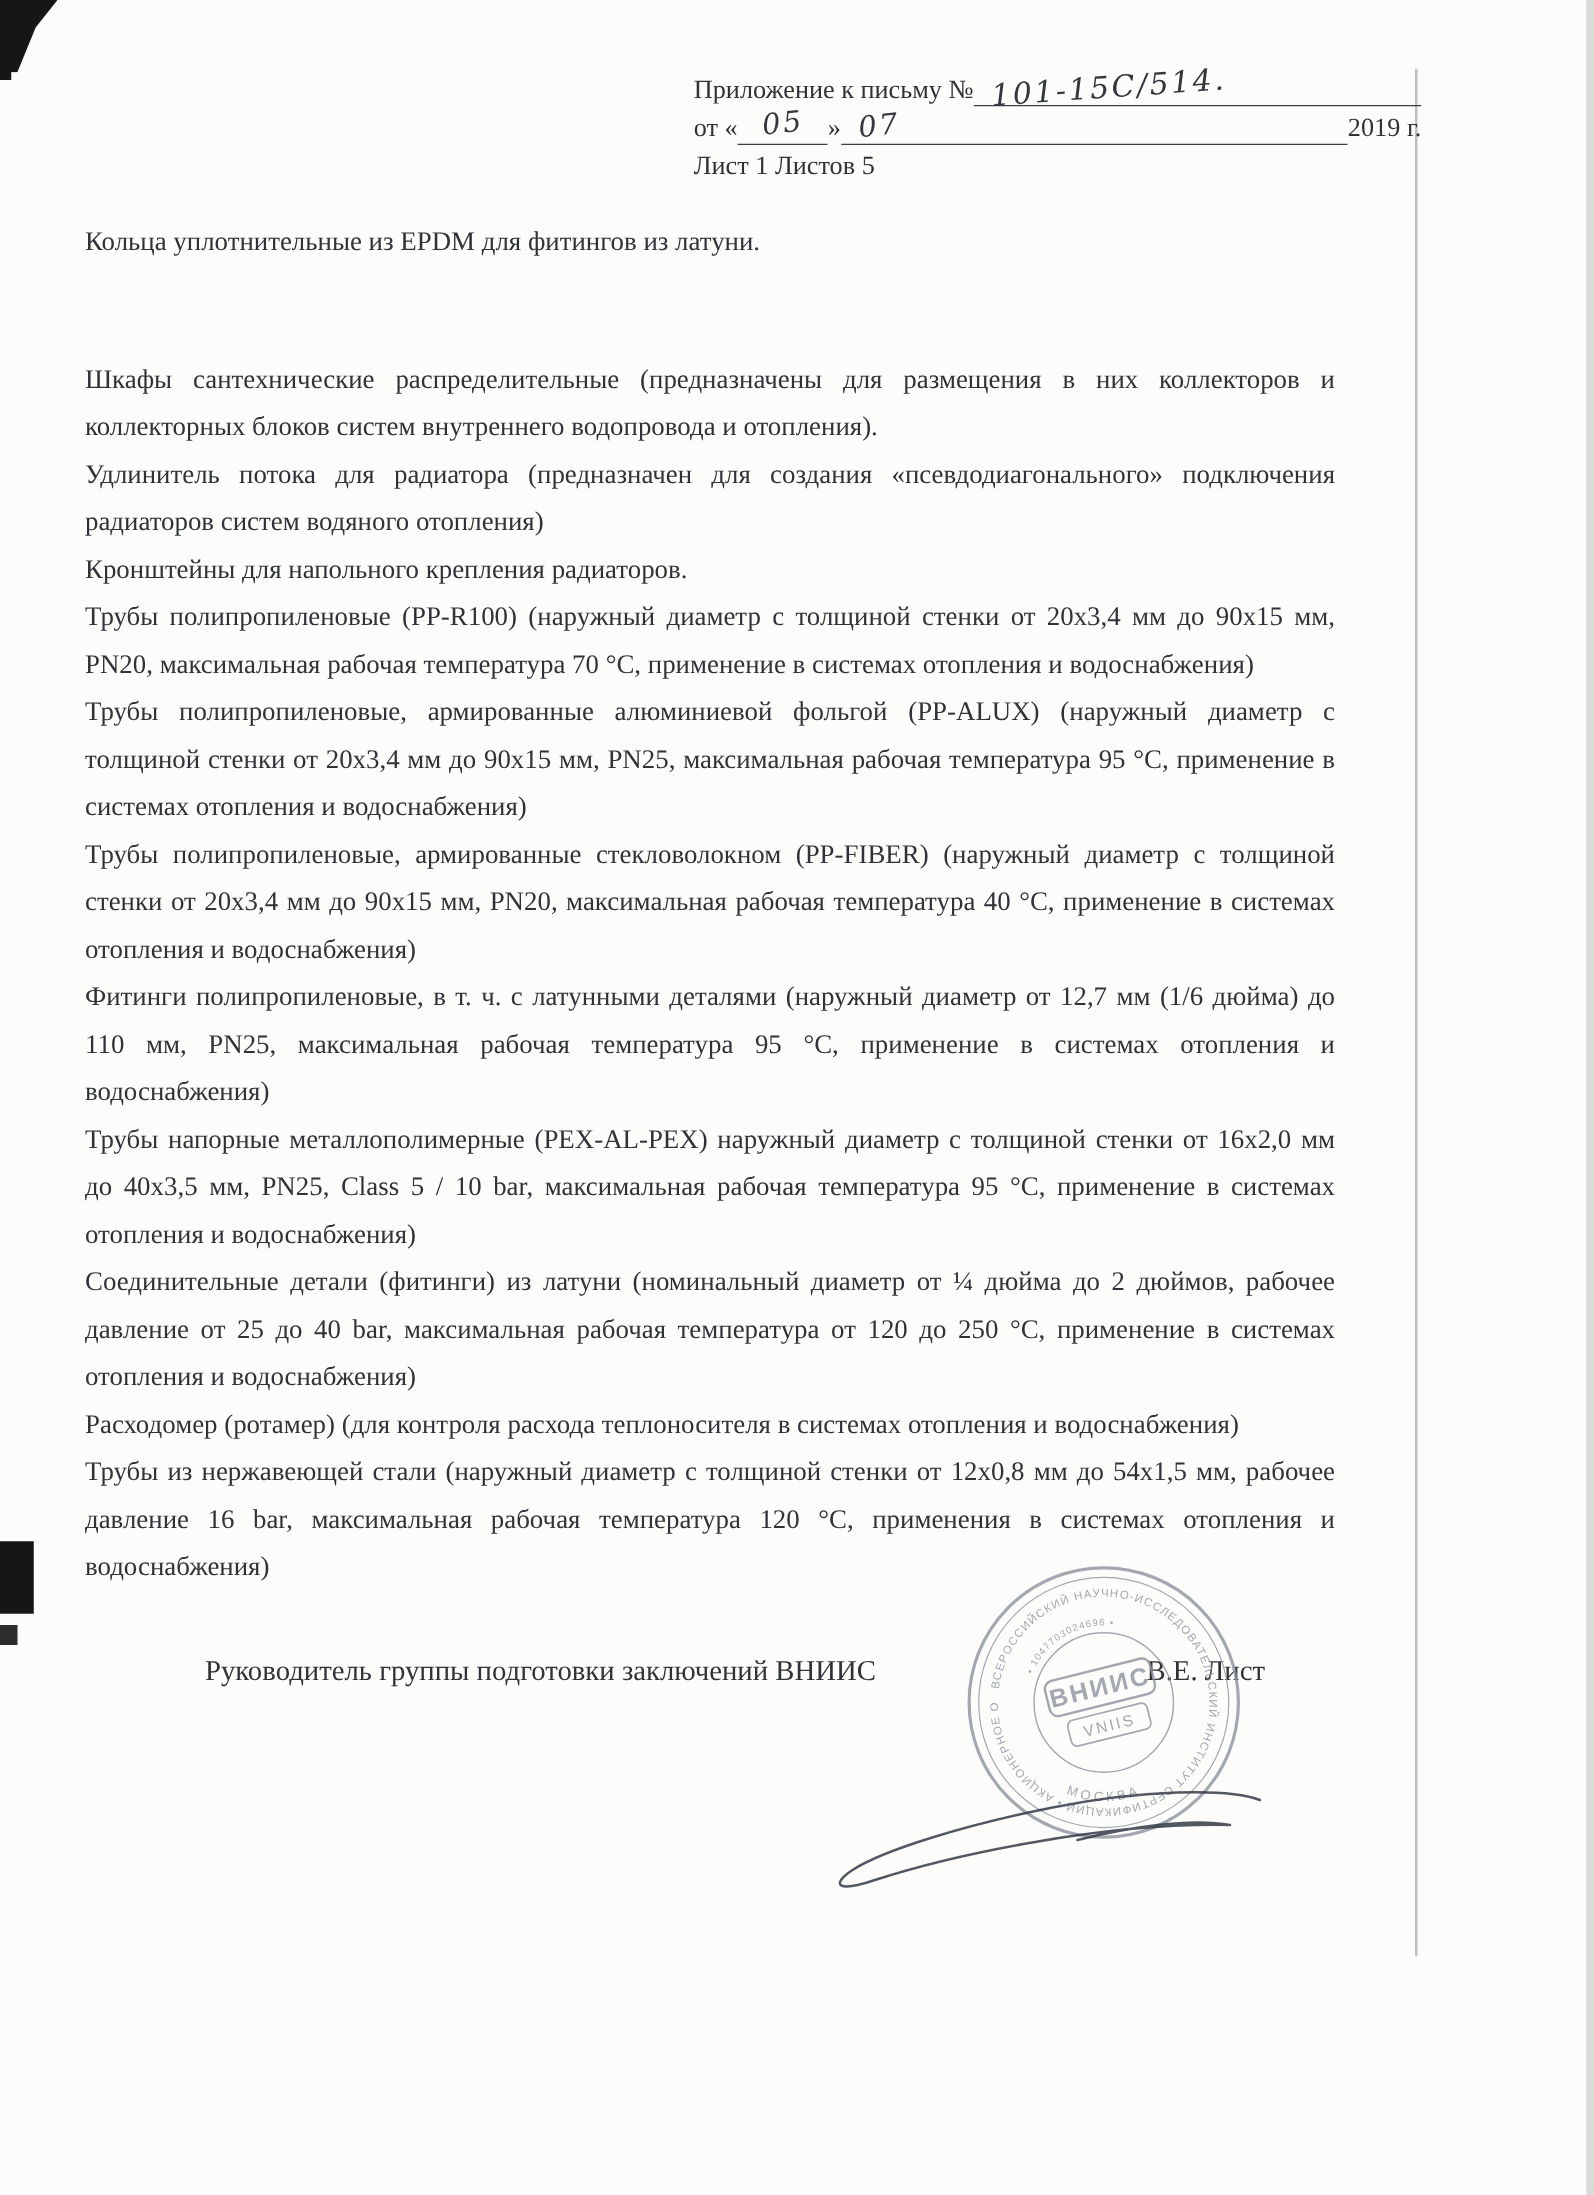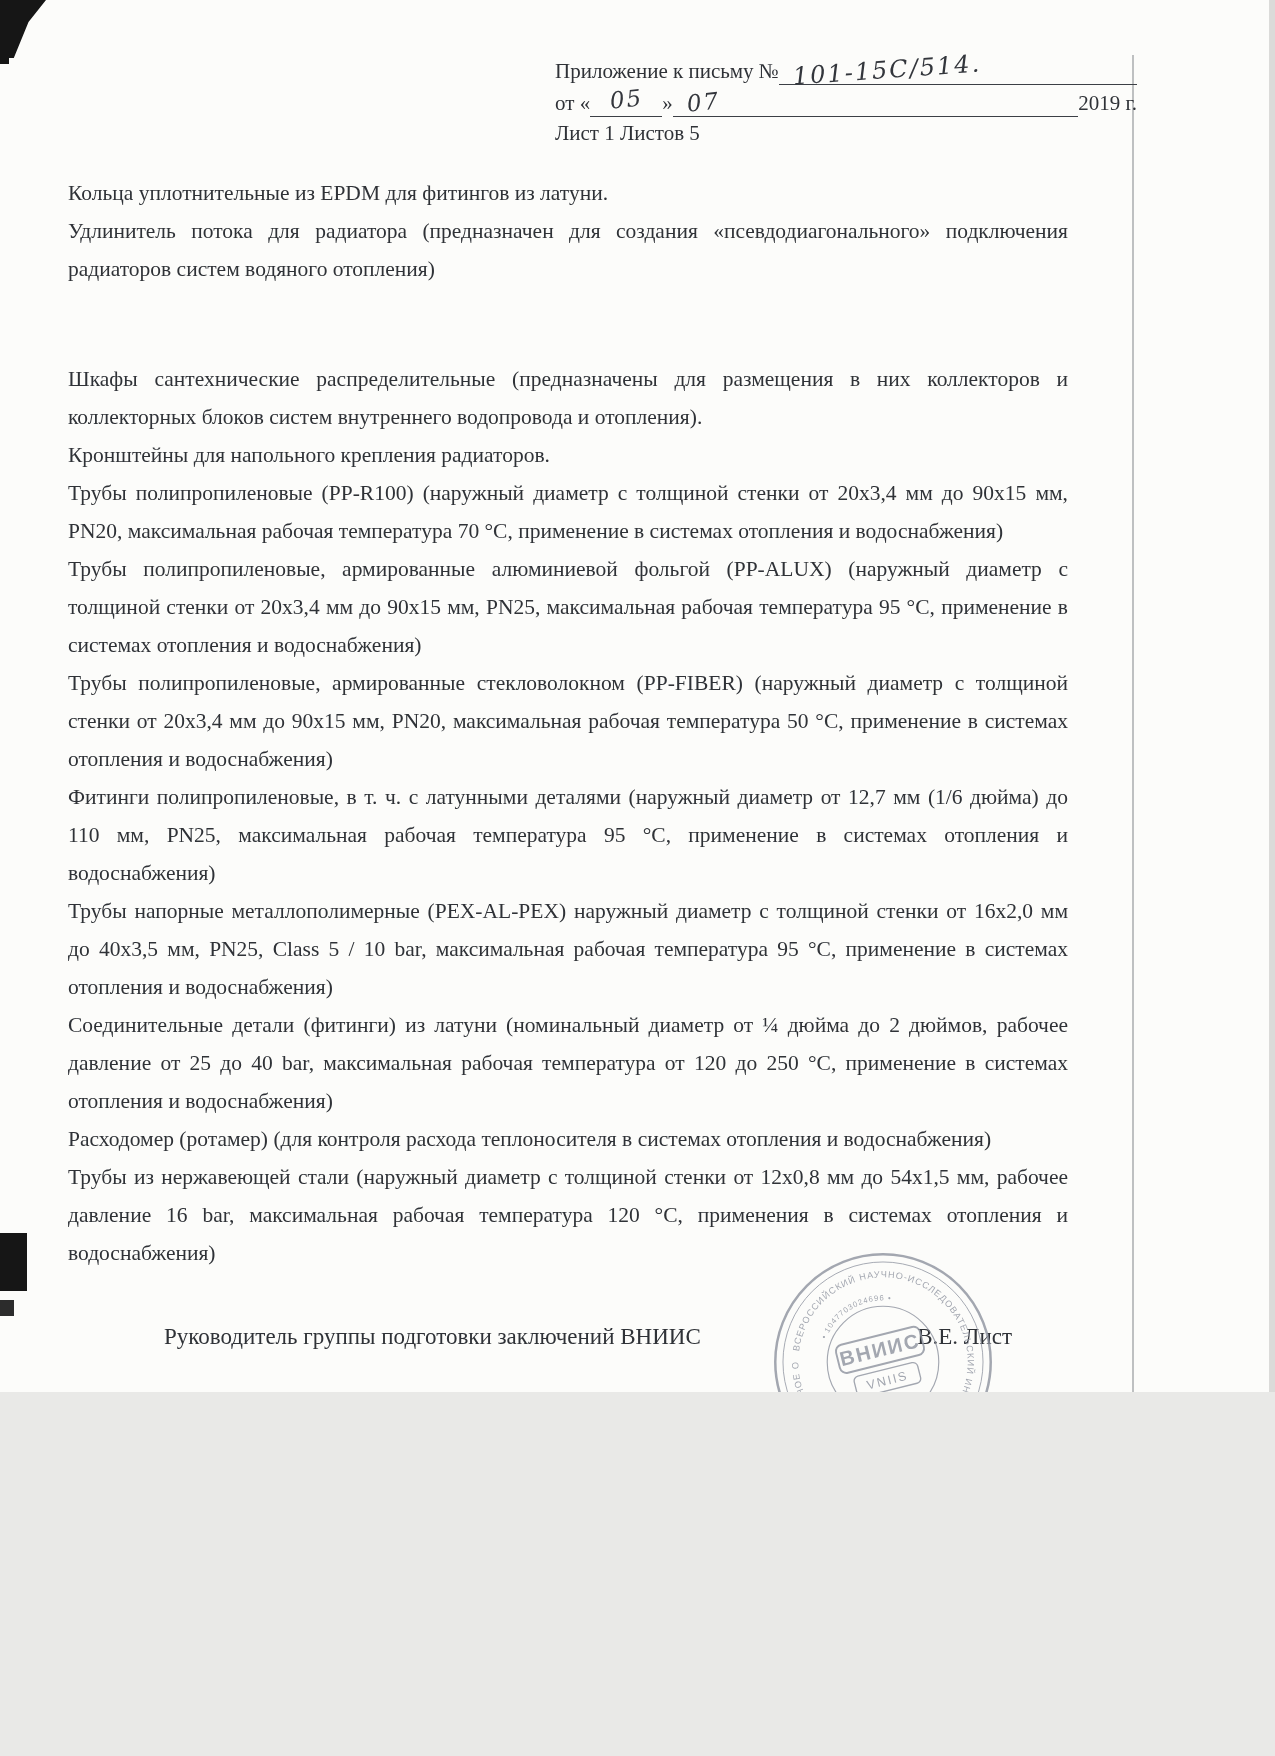--- a/index.html
+++ b/index.html
@@ -4,21 +4,21 @@
 <title>Scanned document</title>
 <style>
   :root{
     --ink:#2f3237;
     --stamp:#8d929e;
     --paper:#fcfcfa;
   }
   html,body{margin:0;padding:0;background:#e9e9e7;}
   .page{
     position:relative;
-    width:1275px;height:1392px;
+    width:1275px;height:1756px;
     background:var(--paper);
     overflow:hidden;
     font-family:"Liberation Serif", serif;
     color:var(--ink);
     margin:0 auto;
     box-shadow:0 0 6px rgba(0,0,0,.25);
     text-decoration:underline;
   }
   
   .artifact{position:absolute;background:#161616;}
@@ -102,26 +102,26 @@
       <span>2019 г.</span>
     </div>
     <div class="hline">
       <span>Лист 1 Листов 5</span>
     </div>
   </div>
 
   <div class="body-text">
     <div>
         <p class="para">Кольца уплотнительные из EPDM для фитингов из латуни.</p>
+        <p class="para gap-before">Шкафы сантехнические распределительные (предназначены для размещения в них коллекторов и коллекторных блоков систем внутреннего водопровода и отопления).</p>
         <p class="para">Удлинитель потока для радиатора (предназначен для создания «псевдодиагонального» подключения радиаторов систем водяного отопления)</p>
-        <p class="para gap-before">Шкафы сантехнические распределительные (предназначены для размещения в них коллекторов и коллекторных блоков систем внутреннего водопровода и отопления).</p>
         <p class="para">Кронштейны для напольного крепления радиаторов.</p>
         <p class="para">Трубы полипропиленовые (PP-R100) (наружный диаметр с толщиной стенки от 20х3,4 мм до 90х15 мм, PN20, максимальная рабочая температура 70 °С, применение в системах отопления и водоснабжения)</p>
         <p class="para">Трубы полипропиленовые, армированные алюминиевой фольгой (PP-ALUX) (наружный диаметр с толщиной стенки от 20х3,4 мм до 90х15 мм, PN25, максимальная рабочая температура 95 °С, применение в системах отопления и водоснабжения)</p>
-        <p class="para">Трубы полипропиленовые, армированные стекловолокном (PP-FIBER) (наружный диаметр с толщиной стенки от 20х3,4 мм до 90х15 мм, PN20, максимальная рабочая температура 50 °С, применение в системах отопления и водоснабжения)</p>
+        <p class="para">Трубы полипропиленовые, армированные стекловолокном (PP-FIBER) (наружный диаметр с толщиной стенки от 20х3,4 мм до 90х15 мм, PN20, максимальная рабочая температура 40 °С, применение в системах отопления и водоснабжения)</p>
         <p class="para">Фитинги полипропиленовые, в т. ч. с латунными деталями (наружный диаметр от 12,7 мм (1/6 дюйма) до 110 мм, PN25, максимальная рабочая температура 95 °С, применение в системах отопления и водоснабжения)</p>
         <p class="para">Трубы напорные металлополимерные (PEX-AL-PEX)  наружный диаметр с толщиной стенки от 16х2,0 мм до 40х3,5 мм, PN25, Class 5 / 10 bar, максимальная рабочая температура 95 °С, применение в системах отопления и водоснабжения)</p>
         <p class="para">Соединительные детали (фитинги) из латуни (номинальный диаметр от ¼ дюйма до 2 дюймов, рабочее давление от 25 до 40 bar, максимальная рабочая температура от 120 до 250 °С, применение в системах отопления и водоснабжения)</p>
         <p class="para">Расходомер (ротамер) (для контроля расхода теплоносителя в системах отопления и водоснабжения)</p>
         <p class="para">Трубы из нержавеющей стали (наружный диаметр с толщиной стенки от 12х0,8 мм до 54х1,5 мм, рабочее давление 16 bar, максимальная рабочая температура 120 °С, применения в системах отопления и водоснабжения)</p>
       </div>
 
     <div class="footer-line">
       <span>Руководитель группы подготовки заключений ВНИИС</span>
       <span class="signer-name">В.Е. Лист</span>

